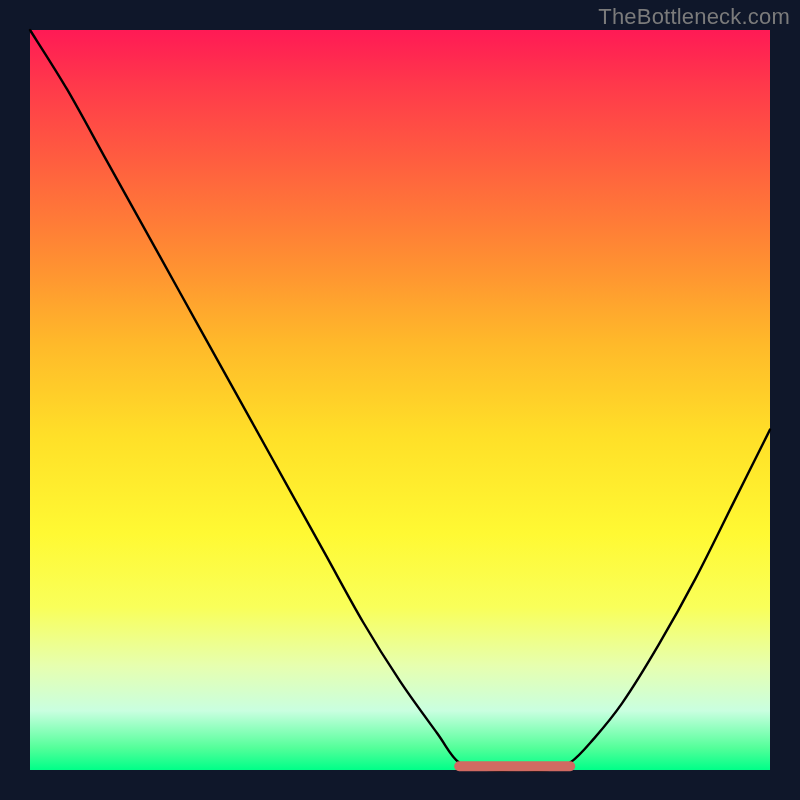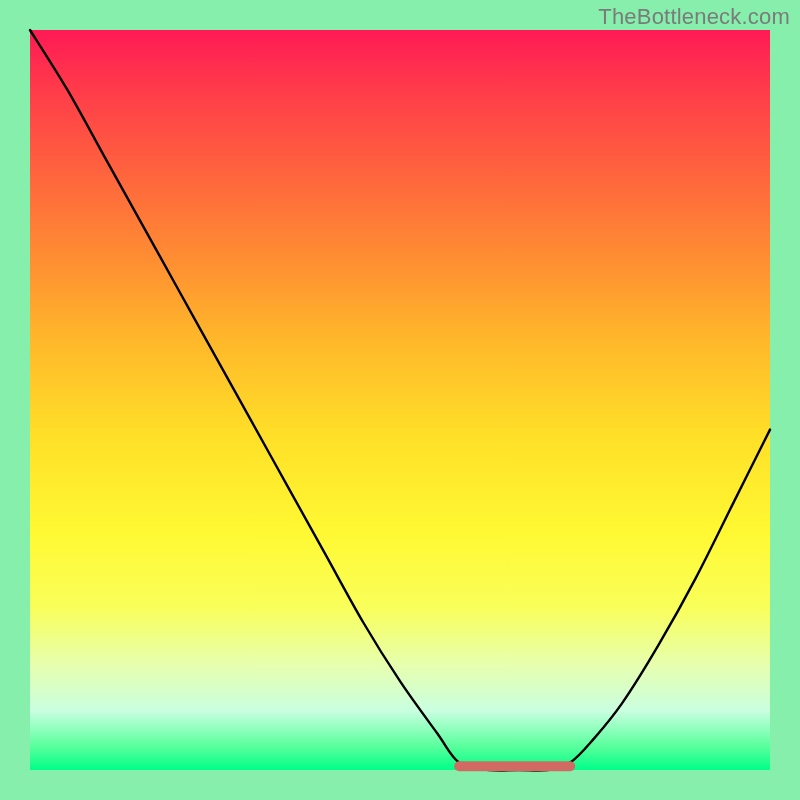--- a/index.html
+++ b/index.html
@@ -8,21 +8,21 @@
     width: 800px;
     height: 800px;
     background: #000;
     overflow: hidden;
     font-family: Arial, Helvetica, sans-serif;
   }
   .frame {
     position: relative;
     width: 800px;
     height: 800px;
-    background: #86efac;
+    background: #0f172a;
   }
   .plot-area {
     position: absolute;
     left: 30px;
     top: 30px;
     width: 740px;
     height: 740px;
     background: linear-gradient(
       to bottom,
       #ff1a55 0%,

